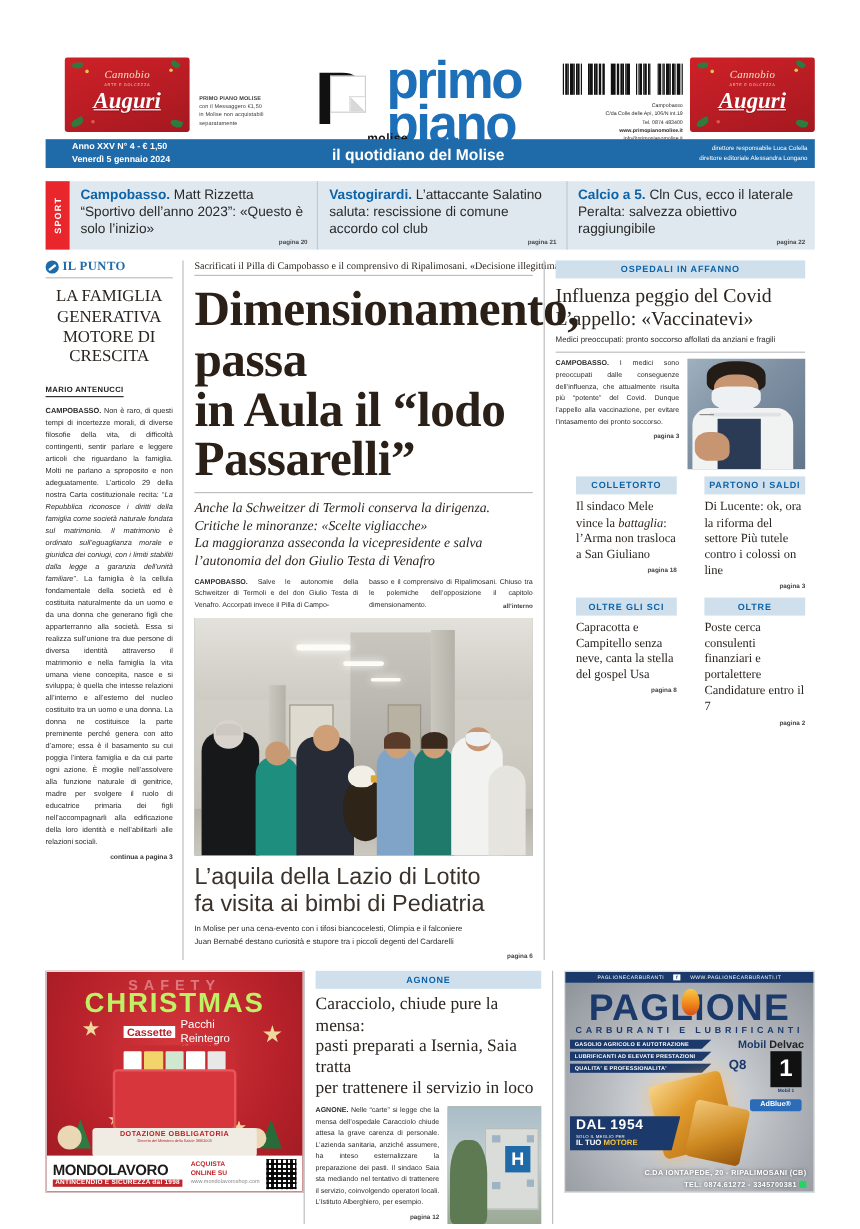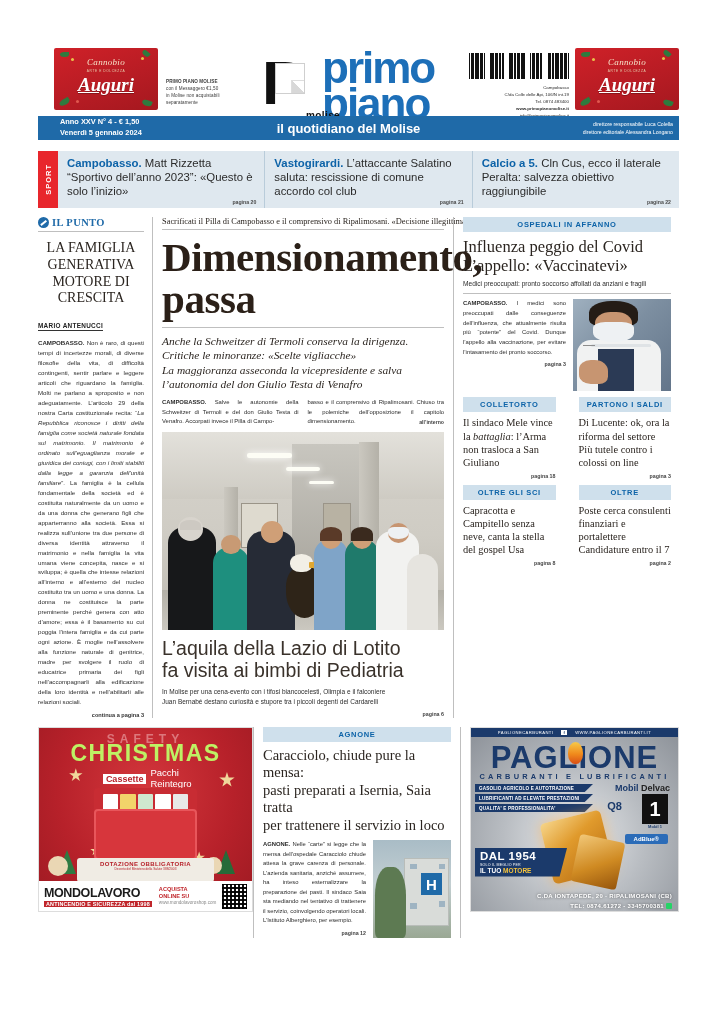--- a/index.html
+++ b/index.html
@@ -133,21 +133,21 @@
   .nurse-hair { position:absolute; left:16%; top:2%; width:50%; height:28%; background:#241c16; border-radius:45% 45% 30% 30%;}
   .nurse-face { position:absolute; left:22%; top:14%; width:38%; height:28%; background:#c79571; border-radius:42%;}
   .nurse-mask { position:absolute; left:20%; top:24%; width:42%; height:22%; background:#eef1f3; border-radius:30% 30% 46% 46%;}
   .nurse-coat { position:absolute; left:4%; bottom:0; width:86%; height:56%; background:#f1f2f2; border-radius:14px 14px 0 0;}
   .nurse-scrub{ position:absolute; left:26%; bottom:0; width:36%; height:46%; background:#2b3a55;}
   .syringe { position:absolute; left:18%; top:48%; width:62%; height:4%; background:#dfe3e6; border-radius:2px;}
   .syringe-n { position:absolute; left:10%; top:49%; width:12%; height:1.6%; background:#8d8d8d;}
   .hand { position:absolute; left:6%; bottom:8%; width:30%; height:26%; background:#c79571; border-radius:40% 45% 30% 40%;}
   .pg-sm { text-align:right; font-size:5.3px; font-weight:bold; color:#444; margin-top:3px; }
 
-  .two-briefs { display:flex; gap:23px; margin-top:6px; }
+  .two-briefs { display:flex; gap:23px; margin-top:6px;margin-left:17px; }
   .brief { flex:1; }
   .brief-title { font-family:"Liberation Serif", serif; font-size:10.4px; line-height:1.26; color:#2b2520; margin-top:4px;}
   .brief-title i { font-style:italic; }
   .brief .pg-sm { margin-top:4px; }
 
   
   .bottom { display:flex; margin:9px 38px 0 38px; gap:0; }
   .bl { width:215px; flex:0 0 auto; }
   .bc2 { width:208px; flex:0 0 auto; padding:0 9px; border-left:1px solid #bfbfbf; border-right:1px solid #bfbfbf;}
   .br { width:218px; flex:0 0 auto; padding-left:9px; }
@@ -358,20 +358,21 @@
         <span>La famiglia è la cellula fondamentale della società ed è costituita naturalmente da un uomo e da una donna che generano figli che apparterranno alla società. Essa si realizza sull’unione tra due persone di diversa identità attraverso il matrimonio e nella famiglia la vita umana viene concepita, nasce e si sviluppa; è quella che intesse relazioni all’interno e all’esterno del nucleo costituito tra un uomo e una donna.</span>
         <span>La donna ne costituisce la parte preminente perché genera con atto d’amore; essa è il basamento su cui poggia l’intera famiglia e da cui parte ogni azione. È moglie nell’assolvere alla funzione naturale di genitrice, madre per svolgere il ruolo di educatrice primaria dei figli nell’accompagnarli alla edificazione della loro identità e nell’abilitarli alle relazioni sociali.</span>
       </div>
       <div class="continua">continua a pagina 3</div>
     </div>
 
     <div class="col-center">
       <div class="occhiello">Sacrificati il Pilla di Campobasso e il comprensivo di Ripalimosani. «Decisione illegittima»: annunciati ricorsi</div>
       <div class="headline">
         <div>Dimensionamento, passa</div>
+        <div>in Aula il “lodo Passarelli”</div>
       </div>
       <div class="subhead">
         <div>Anche la Schweitzer di Termoli conserva la dirigenza. Critiche le minoranze: «Scelte vigliacche»</div>
         <div>La maggioranza asseconda la vicepresidente e salva l’autonomia del don Giulio Testa di Venafro</div>
       </div>
       <div class="lead-cols">
         <p><b>CAMPOBASSO.</b><span> Salve le autonomie della Schweitzer di Termoli e del don Giulio Testa di Venafro. Accorpati invece il Pilla di Campo-</span></p>
         <p><span>basso e il comprensivo di Ripalimosani. Chiuso tra le polemiche dell’opposizione il capitolo dimensionamento.</span>
           <span class="allinterno">all’interno</span>
         </p>

